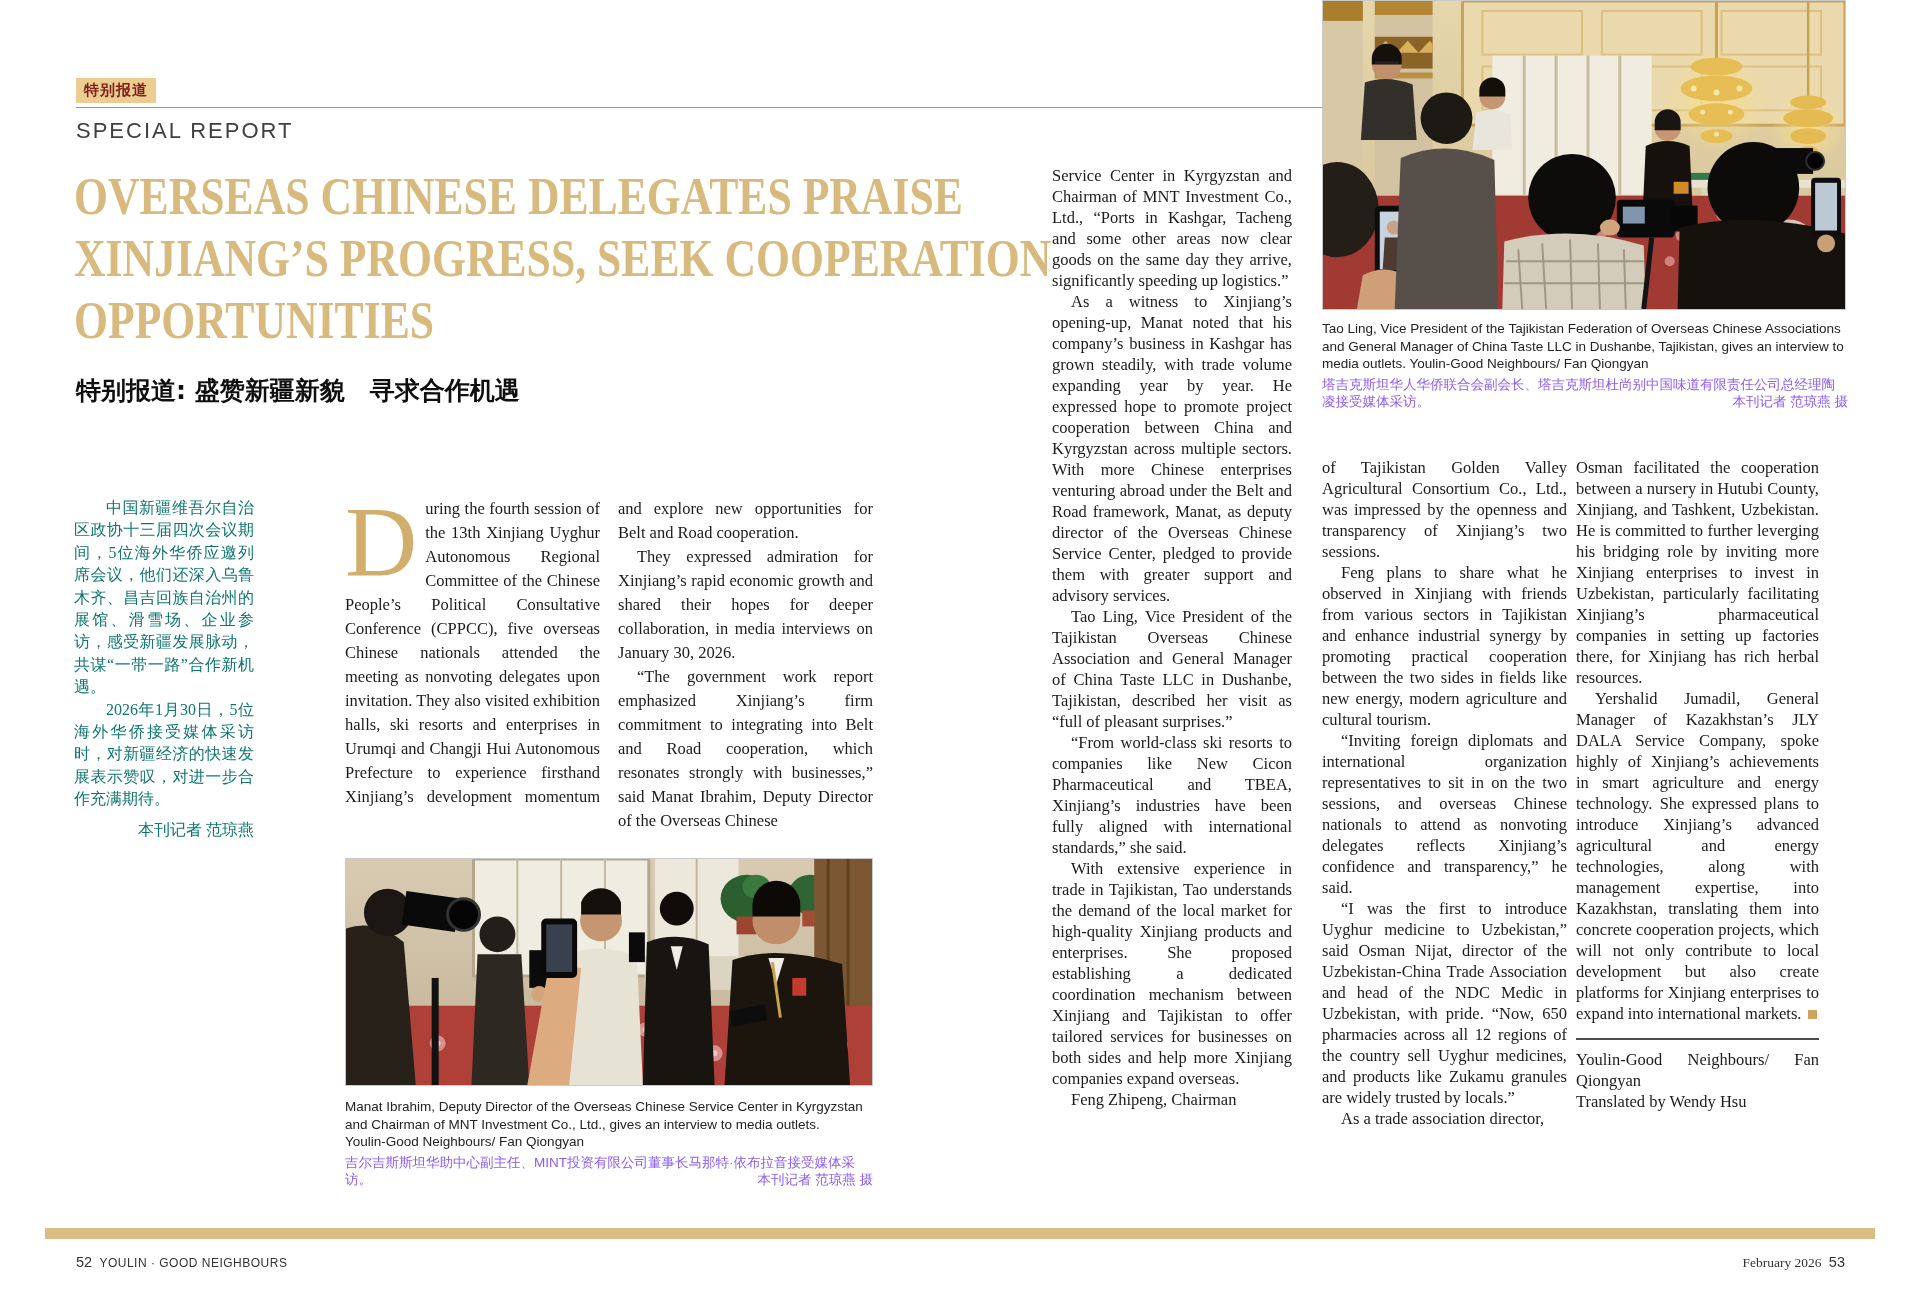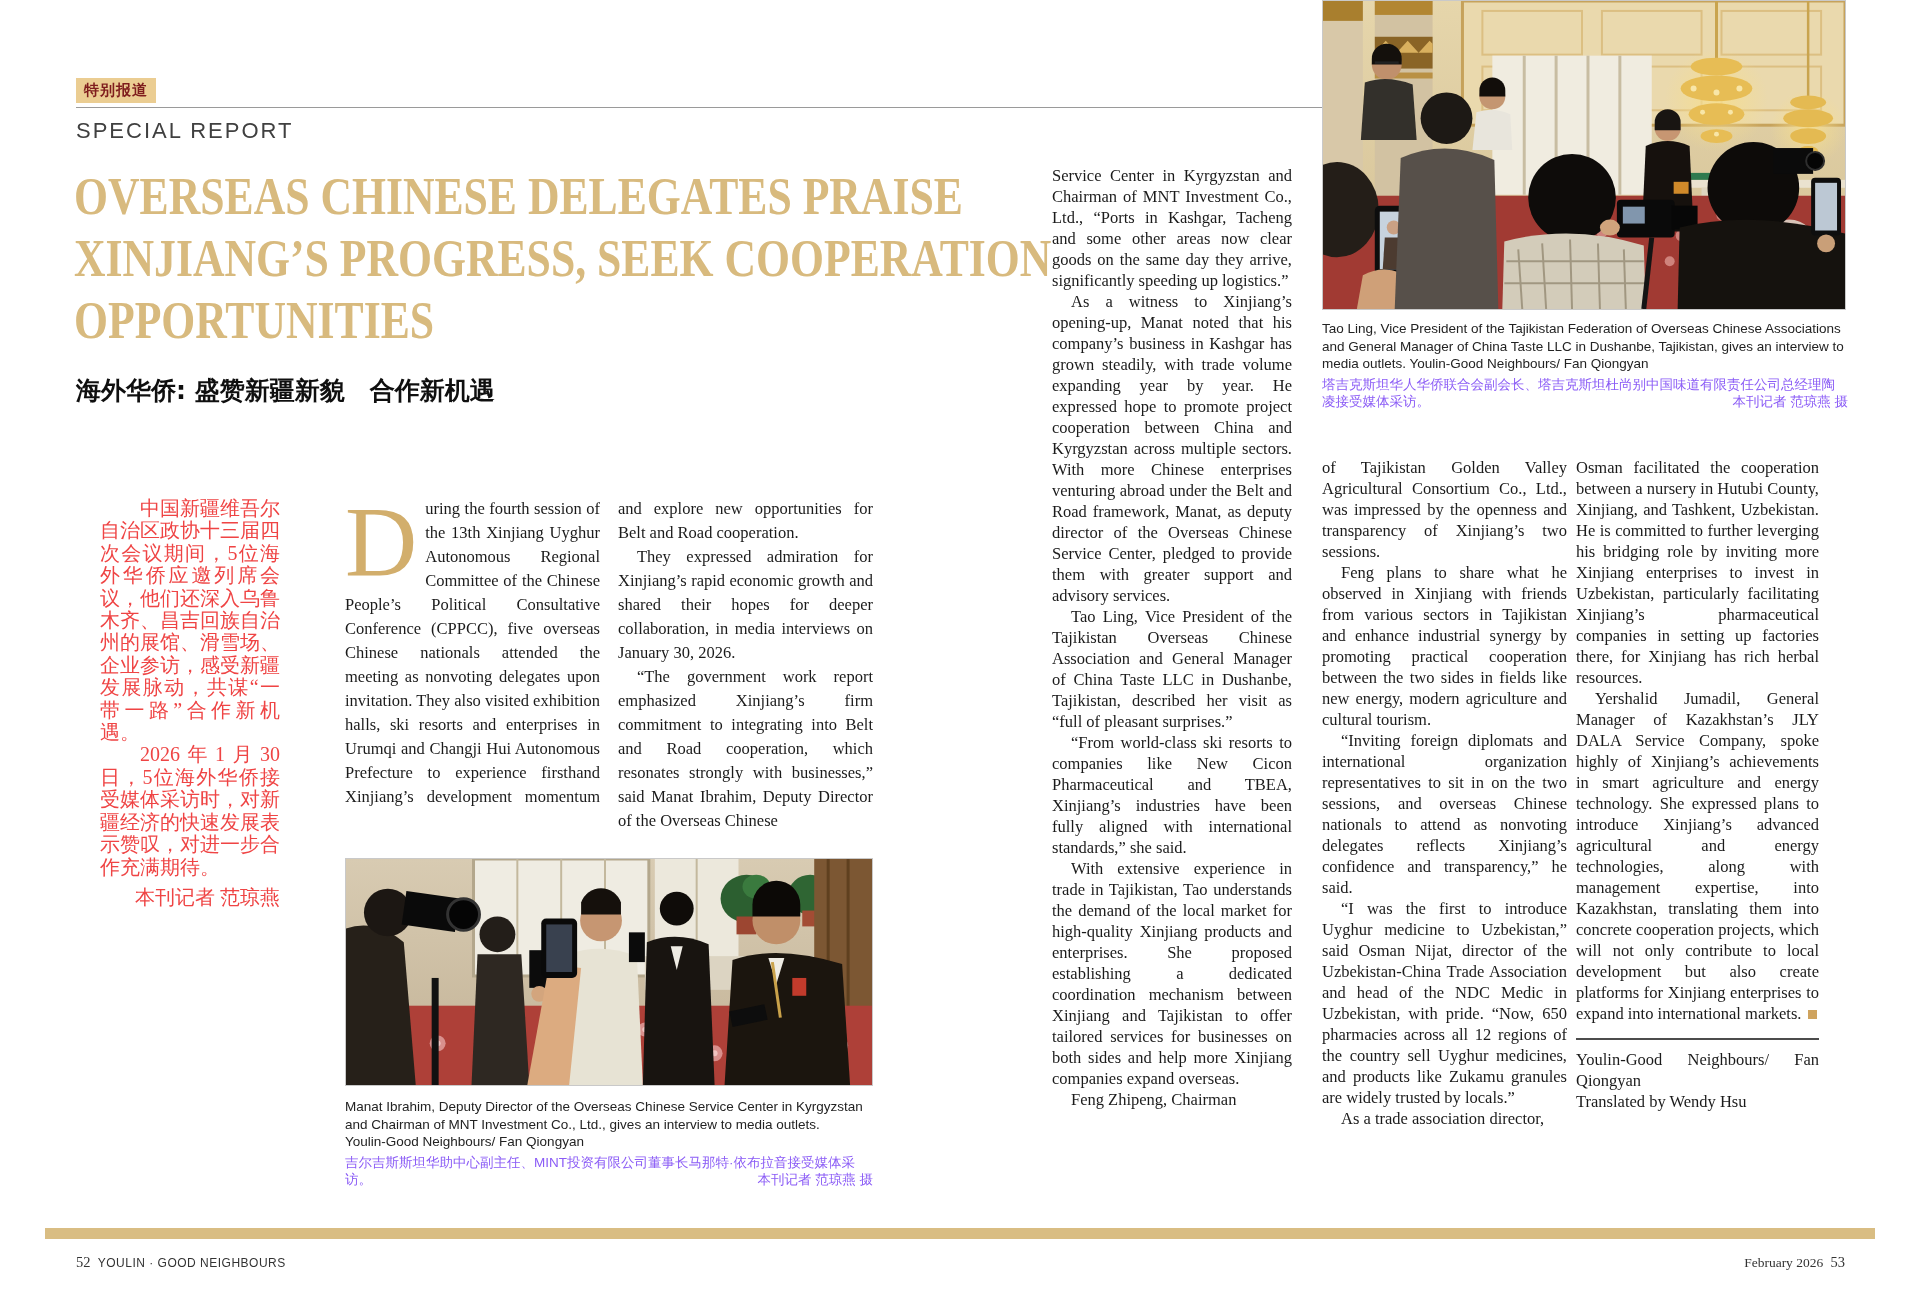--- a/index.html
+++ b/index.html
@@ -12,21 +12,21 @@
   #rule-top{left:76px;top:107px;width:1769px;height:1px;background:#9a9a9a;}
   #section-label{left:76px;top:118px;font-family:"Liberation Sans",sans-serif;font-size:22px;
        color:#404040;letter-spacing:2px;}
   
   #headline{left:74px;top:166px;width:1100px;color:#d8ba7e;font-weight:bold;font-size:52px;
        line-height:62px;transform:scaleX(.84);transform-origin:left top;white-space:nowrap;
        letter-spacing:0px;}
   #subtitle{left:76px;top:374px;font-size:25px;font-weight:bold;color:#0f0f0f;
        font-family:"DejaVu Sans","Liberation Sans",sans-serif;}
   
-  #intro-zh{left:100px;top:497px;width:180px;font-size:20px;line-height:22.4px;text-align:justify;color:#ef4444;}
+  #intro-zh{left:74px;top:497px;width:180px;font-size:16px;line-height:22.4px;text-align:justify;color:#0f766e;}
   #intro-zh p{margin:0;text-indent:2em;}
   #intro-zh .byline{text-indent:0;text-align:right;margin-top:8px;}
   
   .bodycopy{font-size:16.5px;line-height:21px;text-align:justify;color:#1b1b1b;overflow:hidden;}
   .bodycopy p{margin:0;}
   .bodycopy p + p{text-indent:1.15em;}
   #flow-left{left:345px;top:497px;width:528px;height:358px;column-count:2;column-gap:18px;line-height:24px;}
   .dropcap{float:left;font-size:100px;line-height:82px;color:#d2ae6c;padding:4px 8px 0 0;}
   #col-a{left:1052px;top:165px;width:240px;height:1050px;}
   #col-b{left:1322px;top:457px;width:245px;height:760px;}
@@ -43,39 +43,39 @@
   .caption{font-family:"Liberation Sans",sans-serif;font-size:13.5px;line-height:17.5px;color:#232323;}
   #caption1{left:345px;top:1098px;width:528px;}
   #caption2{left:1322px;top:320px;width:526px;}
   .caption .zh{font-family:Liberation Sans, sans-serif;color:#8b5cf6;margin-top:3px;}
   .caption .zh .credit-zh{float:right;}
   
   #band{left:45px;top:1228px;width:1830px;height:11px;background:#d9bd83;}
   .folio{top:1254px;font-size:13px;color:#333;}
   #folio-left{left:76px;}
   #folio-right{right:75px;text-align:right;}
-  .folio .num{font-family:Liberation Serif, serif;font-size:14.5px;}
+  .folio .num{font-family:Liberation Sans, sans-serif;font-size:14.5px;}
   .folio .brand, .folio .issue{font-family:"Liberation Sans",sans-serif;font-size:12px;letter-spacing:.5px;margin:0 4px;}
   .folio .issue{font-family:"Liberation Serif",serif;font-size:13.5px;letter-spacing:0;}
 </style>
 </head>
 <body>
 
 <div id="spread">
 
   <div id="tag" class="abs">特别报道</div>
   <div id="rule-top" class="abs"></div>
   <div id="section-label" class="abs">SPECIAL REPORT</div>
 
   <div id="headline" class="abs">
     <div>OVERSEAS CHINESE DELEGATES PRAISE</div>
     <div>XINJIANG’S PROGRESS, SEEK COOPERATION</div>
     <div>OPPORTUNITIES</div>
   </div>
-  <div id="subtitle" class="abs">海外华侨: 盛赞新疆新貌　合作新机遇</div>
+  <div id="subtitle" class="abs">特别报道: 盛赞新疆新貌　寻求合作机遇</div>
 
   <div id="intro-zh" class="abs">
     <p>中国新疆维吾尔自治区政协十三届四次会议期间，5位海外华侨应邀列席会议，他们还深入乌鲁木齐、昌吉回族自治州的展馆、滑雪场、企业参访，感受新疆发展脉动，共谋“一带一路”合作新机遇。</p>
     <p>2026年1月30日，5位海外华侨接受媒体采访时，对新疆经济的快速发展表示赞叹，对进一步合作充满期待。</p>
     <p class="byline">本刊记者 范琼燕</p>
   </div>
 
   <div id="flow-left" class="abs bodycopy">
     <p><span class="dropcap">D</span><span>uring the fourth session of the 13th Xinjiang Uyghur Autonomous Regional Committee of the Chinese People’s Political Consultative Conference (CPPCC), five overseas Chinese nationals attended the meeting as nonvoting delegates upon invitation. They also visited exhibition halls, ski resorts and enterprises in Urumqi and Changji Hui Autonomous Prefecture to experience firsthand Xinjiang’s development momentum and explore new opportunities for Belt and Road cooperation.</span></p>
     <p>They expressed admiration for Xinjiang’s rapid economic growth and shared their hopes for deeper collaboration, in media interviews on January 30, 2026.</p>

